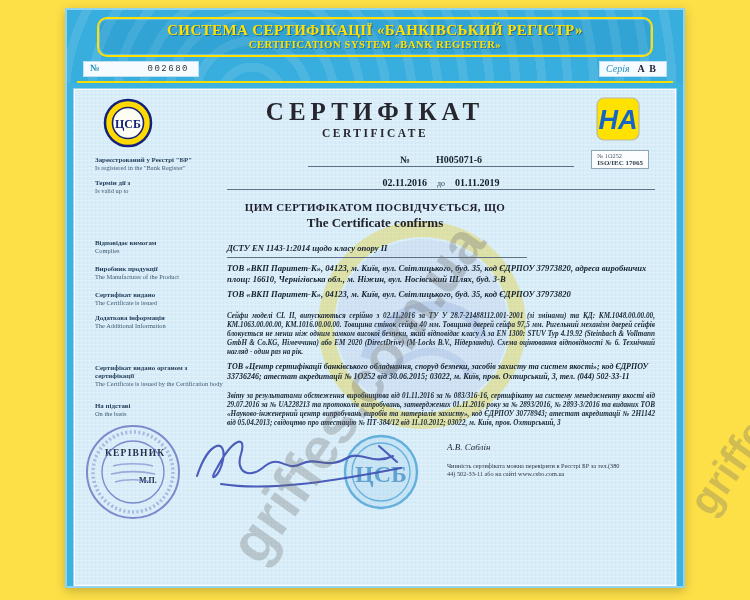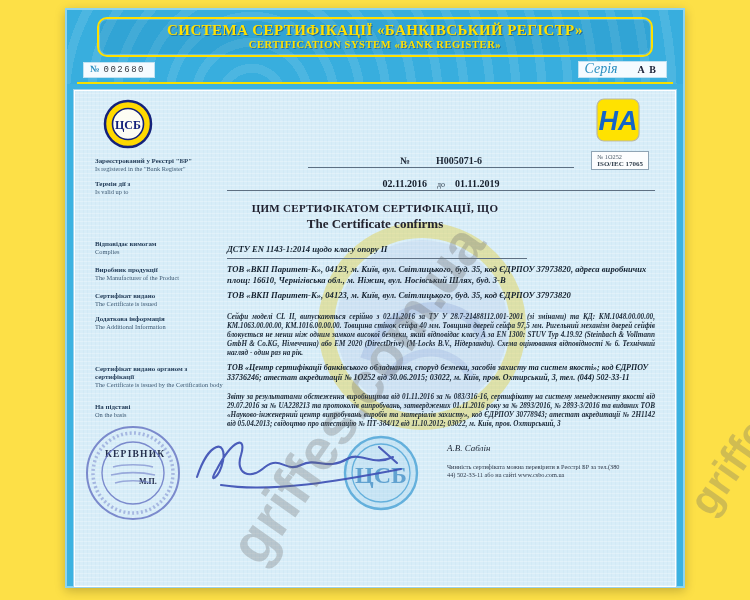--- a/index.html
+++ b/index.html
@@ -11,22 +11,22 @@
   .hdr{padding:5px 8px 0;background:
        repeating-radial-gradient(circle at 30% 120%, rgba(255,255,255,.10) 0 9px, rgba(255,255,255,0) 9px 26px),
        #38aede;}
   .hdr-plate{margin:2px 22px 4px;border:2px solid #ffe000;border-radius:10px;padding:3px 6px 5px;
        background:rgba(20,120,170,.18);box-shadow:inset 0 0 0 1px rgba(255,255,255,.25);text-align:center;}
   .hdr-uk{font-size:15px;font-weight:bold;color:#ffe000;letter-spacing:.4px;text-shadow:1px 1px 0 rgba(20,60,110,.55);}
   .hdr-en{font-size:10.5px;font-weight:bold;color:#ffe000;letter-spacing:.6px;text-shadow:1px 1px 0 rgba(20,60,110,.5);}
   .hdr-serials{display:flex;justify-content:space-between;align-items:center;margin:2px 8px 4px;}
   .serial-box{background:#f5fbff;border:1px solid #bfe2f2;padding:1px 9px 1px 6px;font-size:9.5px;line-height:11px;}
   .no-sign{color:#2a8fc0;font-weight:bold;margin-right:4px;}
-  .serial-num{font-family:"Liberation Mono","DejaVu Sans Mono",monospace;color:#33383f;letter-spacing:1.5px;font-size:9px;}
-  .series-word{color:#2a8fc0;font-style:italic;margin-right:20px;font-size:14px;}
+  .serial-num{font-family:"Liberation Mono","DejaVu Sans Mono",monospace;color:#33383f;letter-spacing:1.5px;font-size:9px;margin-left:44px;}
+  .series-word{color:#2a8fc0;font-style:italic;margin-right:8px;font-size:10px;}
   .series-val{color:#20253a;font-weight:bold;font-size:10px;letter-spacing:1px;}
   .hdr-rule{height:2px;background:#f6df00;margin:1px 2px 0;}
   
   .body{position:relative;margin:6px 7px 7px;height:497px;overflow:hidden;
         background:
         repeating-linear-gradient(0deg, rgba(255,255,255,.25) 0 1px, rgba(255,255,255,0) 1px 4px),
         repeating-linear-gradient(90deg, rgba(160,205,230,.12) 0 1px, rgba(255,255,255,0) 1px 4px),
         #d8edf8;
         border:1px solid #fff;outline:1px solid #9ad2ee;padding:4px 20px;box-sizing:border-box;}
   .emblem-faint{position:absolute;left:240px;top:128px;z-index:0;opacity:.42;pointer-events:none;}
@@ -108,20 +108,24 @@
         <path d="M50,140 C70,80 150,70 168,120" fill="none" stroke="#6f86c9" stroke-width="10" opacity="0.6"></path>
         <path d="M70,160 C100,120 140,130 156,158" fill="none" stroke="#6f86c9" stroke-width="8" opacity="0.5"></path>
       </svg>
 
       <div class="logorow">
         <svg class="logo-csb" width="50" height="50" viewBox="0 0 50 50">
           <circle cx="25" cy="25" r="23" fill="#ffd900" stroke="#14217a" stroke-width="2.5"></circle>
           <circle cx="25" cy="25" r="15.5" fill="#fdfdf4" stroke="#14217a" stroke-width="1.6"></circle>
           <text x="25" y="30" text-anchor="middle" font-size="12" font-weight="bold" fill="#14217a" font-family="Liberation Serif, serif">ЦСБ</text>
         </svg>
+        <div class="cert-title">
+          <div class="title-uk">СЕРТИФІКАТ</div>
+          <div class="title-en">CERTIFICATE</div>
+        </div>
         <svg class="logo-na" width="46" height="46" viewBox="0 0 46 46">
           <rect x="2" y="2" width="42" height="42" rx="7" fill="#ffe200" stroke="#b9b9a6" stroke-width="1.2"></rect>
           <text x="23" y="33" text-anchor="middle" font-size="27" font-weight="bold" fill="#1565c8" font-style="italic" font-family="Liberation Sans, sans-serif">НА</text>
         </svg>
         <div class="iso-box">
           <div class="iso-no">№ 1О252</div>
           <div class="iso-std">ISO/IEC 17065</div>
         </div>
       </div>
 
@@ -146,21 +150,21 @@
         <div class="valcol">
           <div class="dates">
             <span class="date-val">02.11.2016</span>
             <span class="date-word">до</span>
             <span class="date-val">01.11.2019</span>
           </div>
         </div>
       </div>
 
       <div class="statement">
-        <div class="st-uk">ЦИМ СЕРТИФІКАТОМ СЕРТИФІКАЦІЇ, ЩО</div>
+        <div class="st-uk">ЦИМ СЕРТИФІКАТОМ ПОСВІДЧУЄТЬСЯ, ЩО</div>
         <div class="st-en">The Certificate confirms</div>
       </div>
 
 
       <div class="row" style="margin-top:2px;">
         <div class="lblcol">
           <div class="lbl-uk">Відповідає вимогам</div>
           <div class="lbl-en">Complies</div>
         </div>
         <div class="valcol uline" style="padding-bottom:2px;">

